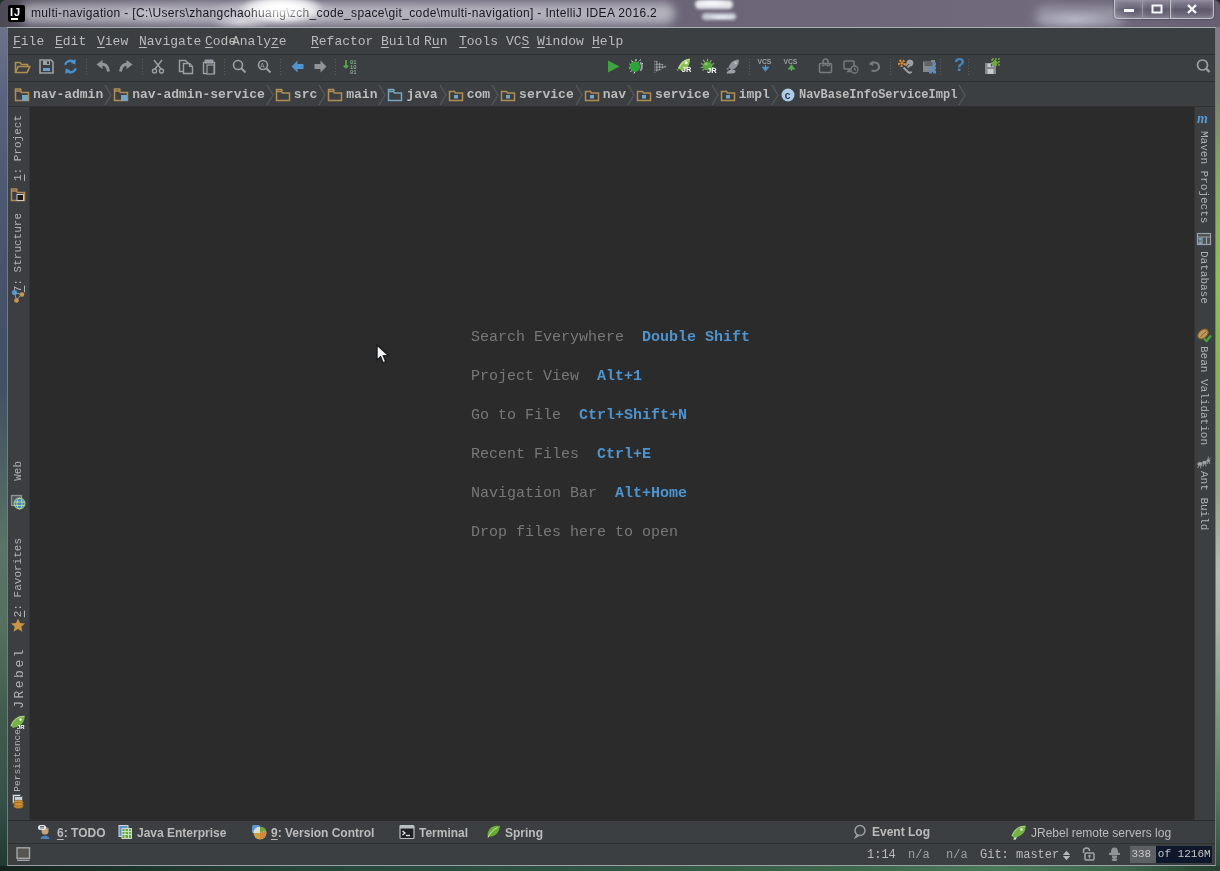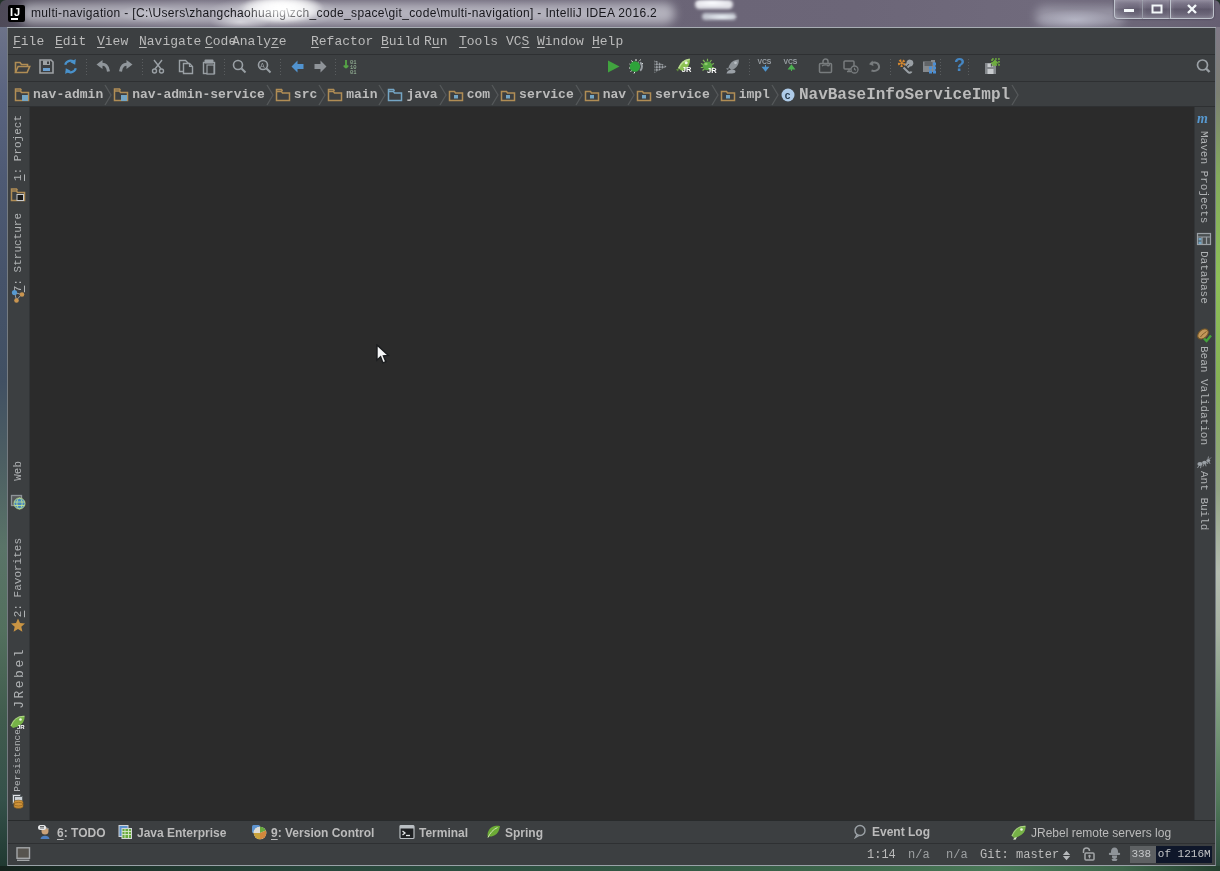--- a/index.html
+++ b/index.html
@@ -416,21 +416,21 @@
           <span class="bt">impl</span>
         </span>
         <svg class="sep" viewBox="0 0 8 24">
           <path d="M1 2 L7 12 L1 22" stroke="#55585a" fill="none" stroke-width="1.3"></path>
         </svg>
       <span class="bc">
           <svg class="bi" viewBox="0 0 16 16">
             <circle cx="8" cy="8" r="6.5" fill="#aecbe8"></circle>
             <text x="4.8" y="11.5" font-size="9.5" font-weight="bold" fill="#233749" font-family="Liberation Mono">C</text>
           </svg>
-          <span class="bt" style="font-size:16px">NavBaseInfoServiceImpl</span>
+          <span class="bt" style="font-size:12px">NavBaseInfoServiceImpl</span>
         </span>
         <svg class="sep" viewBox="0 0 8 24">
           <path d="M1 2 L7 12 L1 22" stroke="#55585a" fill="none" stroke-width="1.3"></path>
         </svg>
     </div>
   </div>
   <div id="mainarea"></div>
   <div id="stripeL"></div>
   <div id="stripeR"></div>
   <div id="bottombar"></div>
@@ -569,16 +569,22 @@
   <svg style="position:absolute;left:1106px;top:846px" width="17" height="16" viewBox="0 0 17 16">
       <path d="M8.5 1.5 C10.8 1.5 12 3.2 12 5.5 L12 7.5 L5 7.5 L5 5.5 C5 3.2 6.2 1.5 8.5 1.5 Z" fill="#8f9499"></path>
       <rect x="2.8" y="6.8" width="11.4" height="2.2" rx="1.1" fill="#8f9499"></rect>
       <path d="M6 9.5 L11 9.5 L11 11 C11 13.5 6 13.5 6 11 Z" fill="#8f9499"></path>
       <path d="M5.5 13 L11.5 13 L10.5 15 L6.5 15 Z" fill="#8f9499"></path>
     </svg>
   <div id="mem"><div class="used"></div><span>338 of 1216M</span></div>
   <div id="edgeL"></div>
   <div id="edgeR"></div>
   <div id="edgeB"></div>
+  <div id="shortcuts">Search Everywhere  <b>Double Shift</b>
+Project View  <b>Alt+1</b>
+Go to File  <b>Ctrl+Shift+N</b>
+Recent Files  <b>Ctrl+E</b>
+Navigation Bar  <b>Alt+Home</b>
+Drop files here to open</div>
   <div id="cursor"><svg width="14" height="21" viewBox="0 0 14 21">
     <path d="M1 1 L1 16.2 L4.6 12.8 L7 18.9 L9.8 17.7 L7.4 11.8 L12.4 11.4 Z" fill="#f4f5f6" stroke="#1a1c1e" stroke-width="1.4"></path>
   </svg></div>
 </div>
 
 </body></html>

